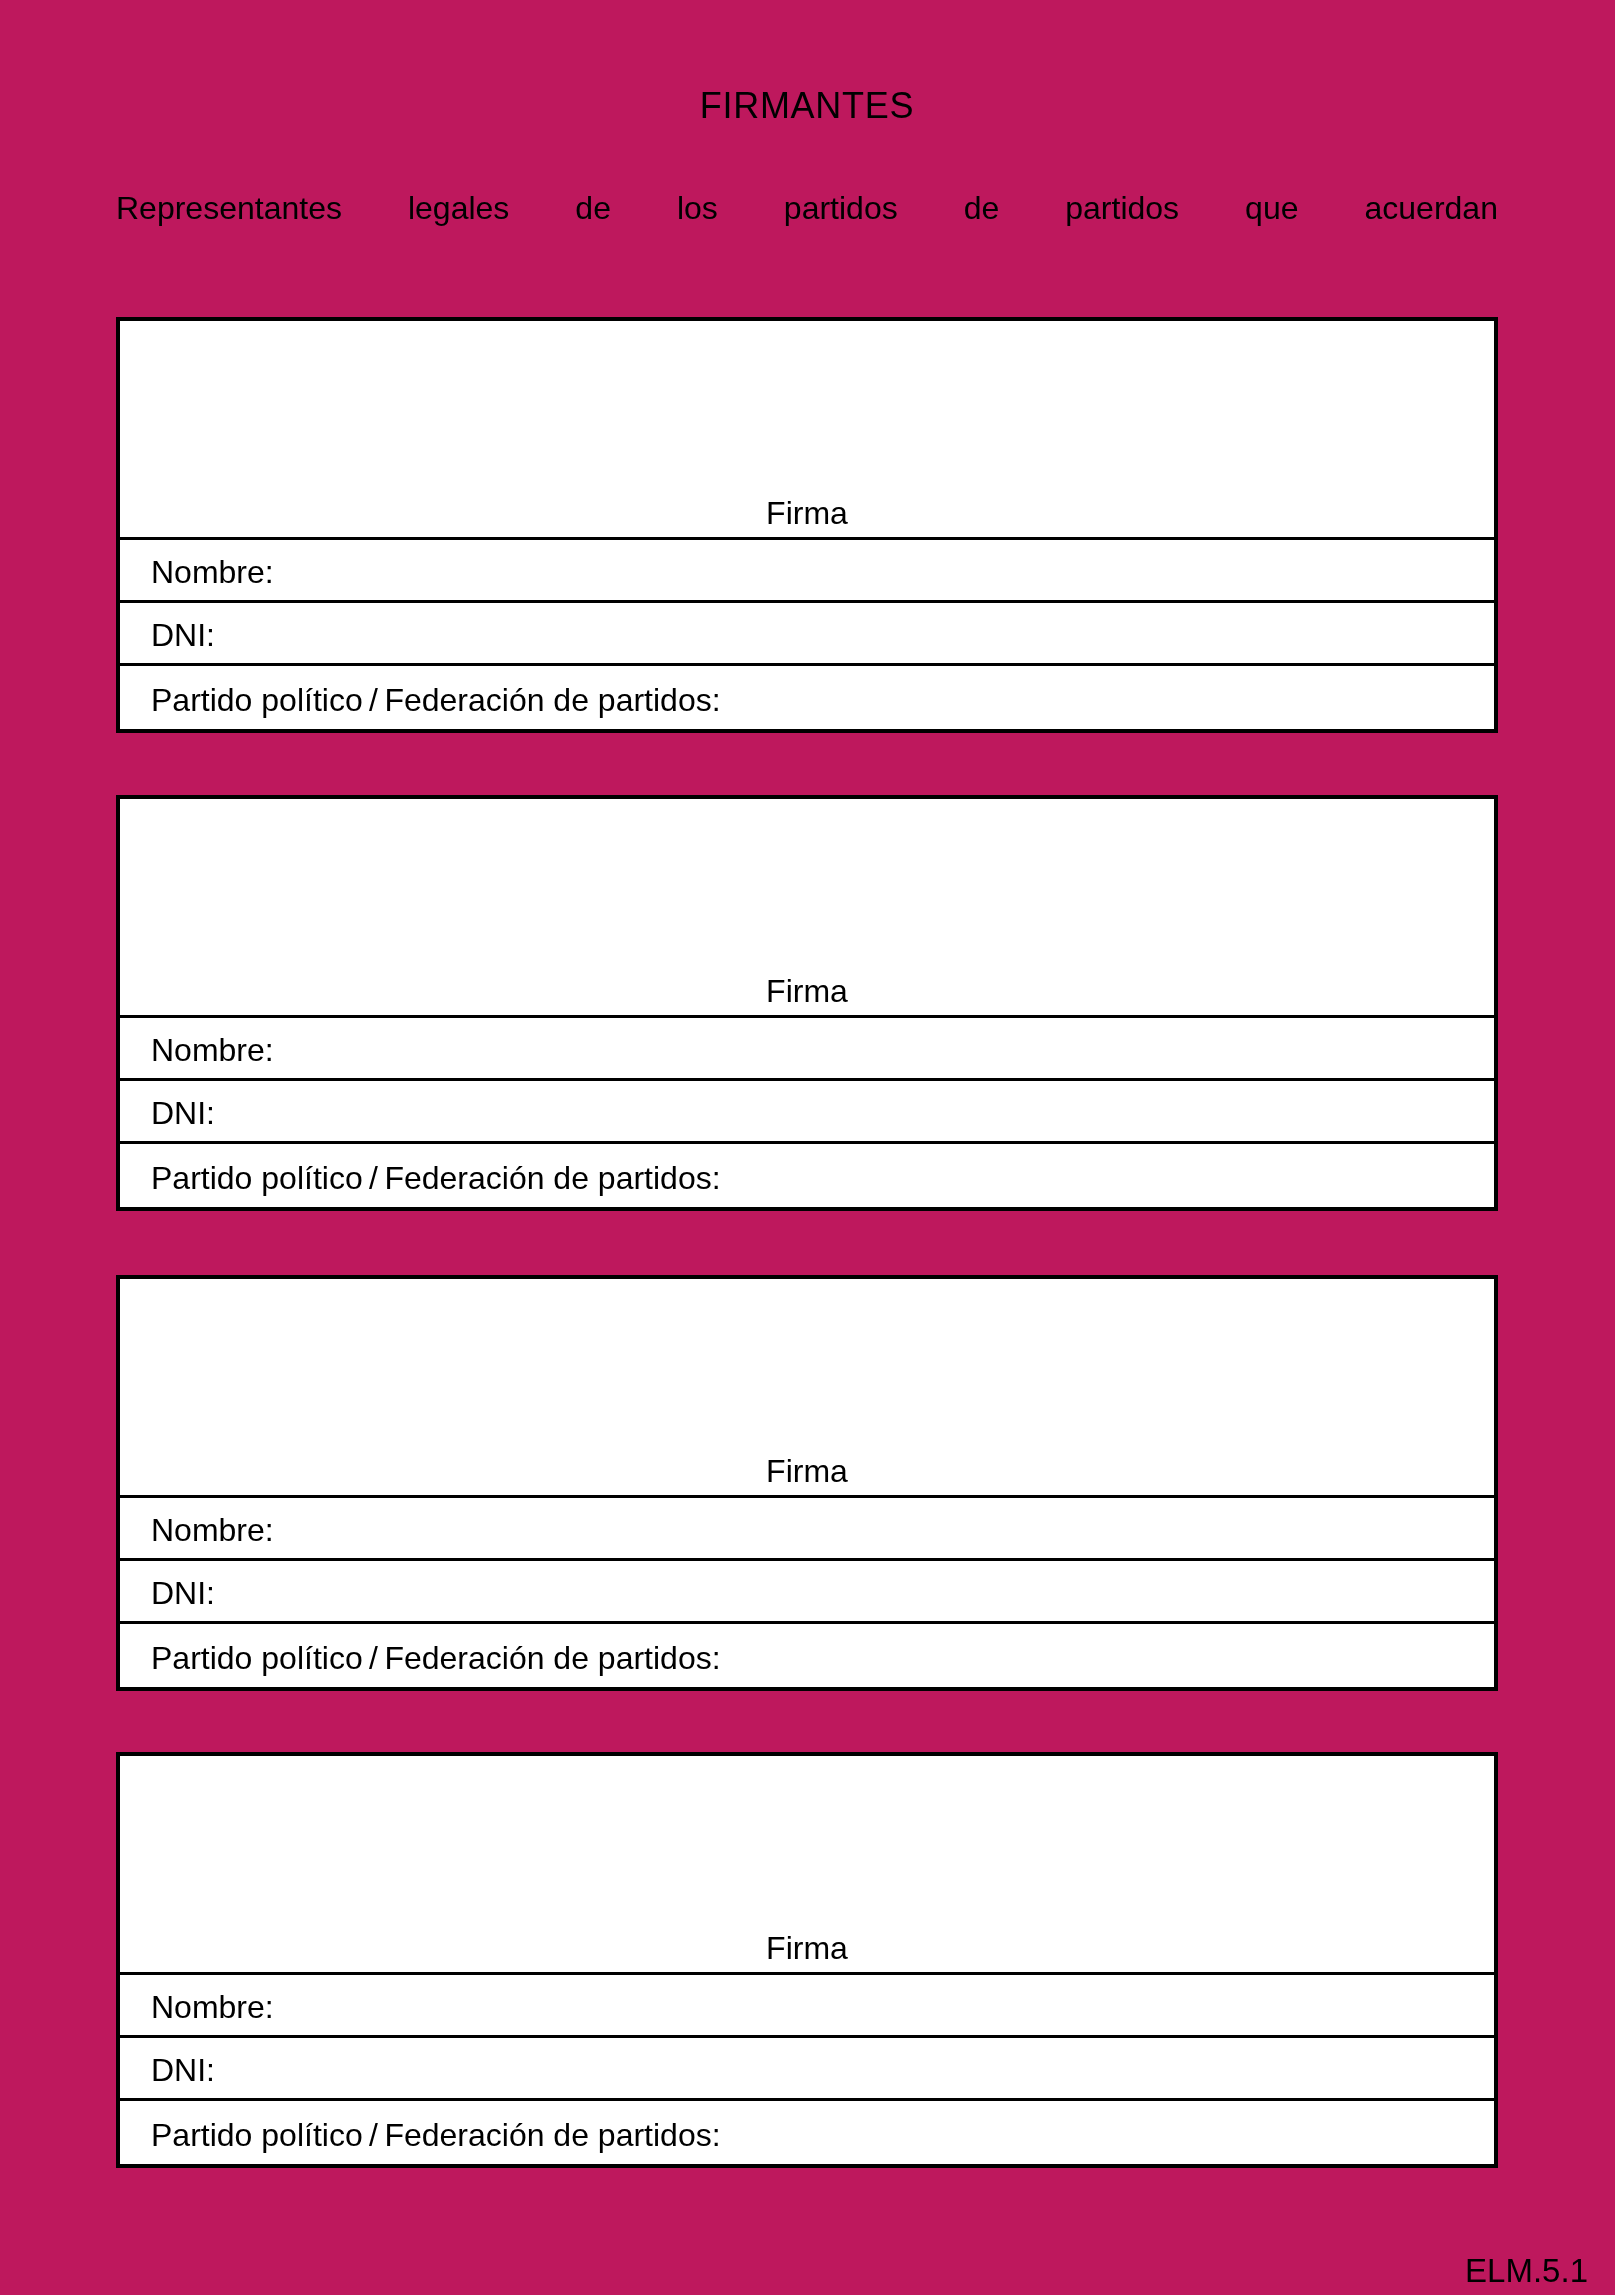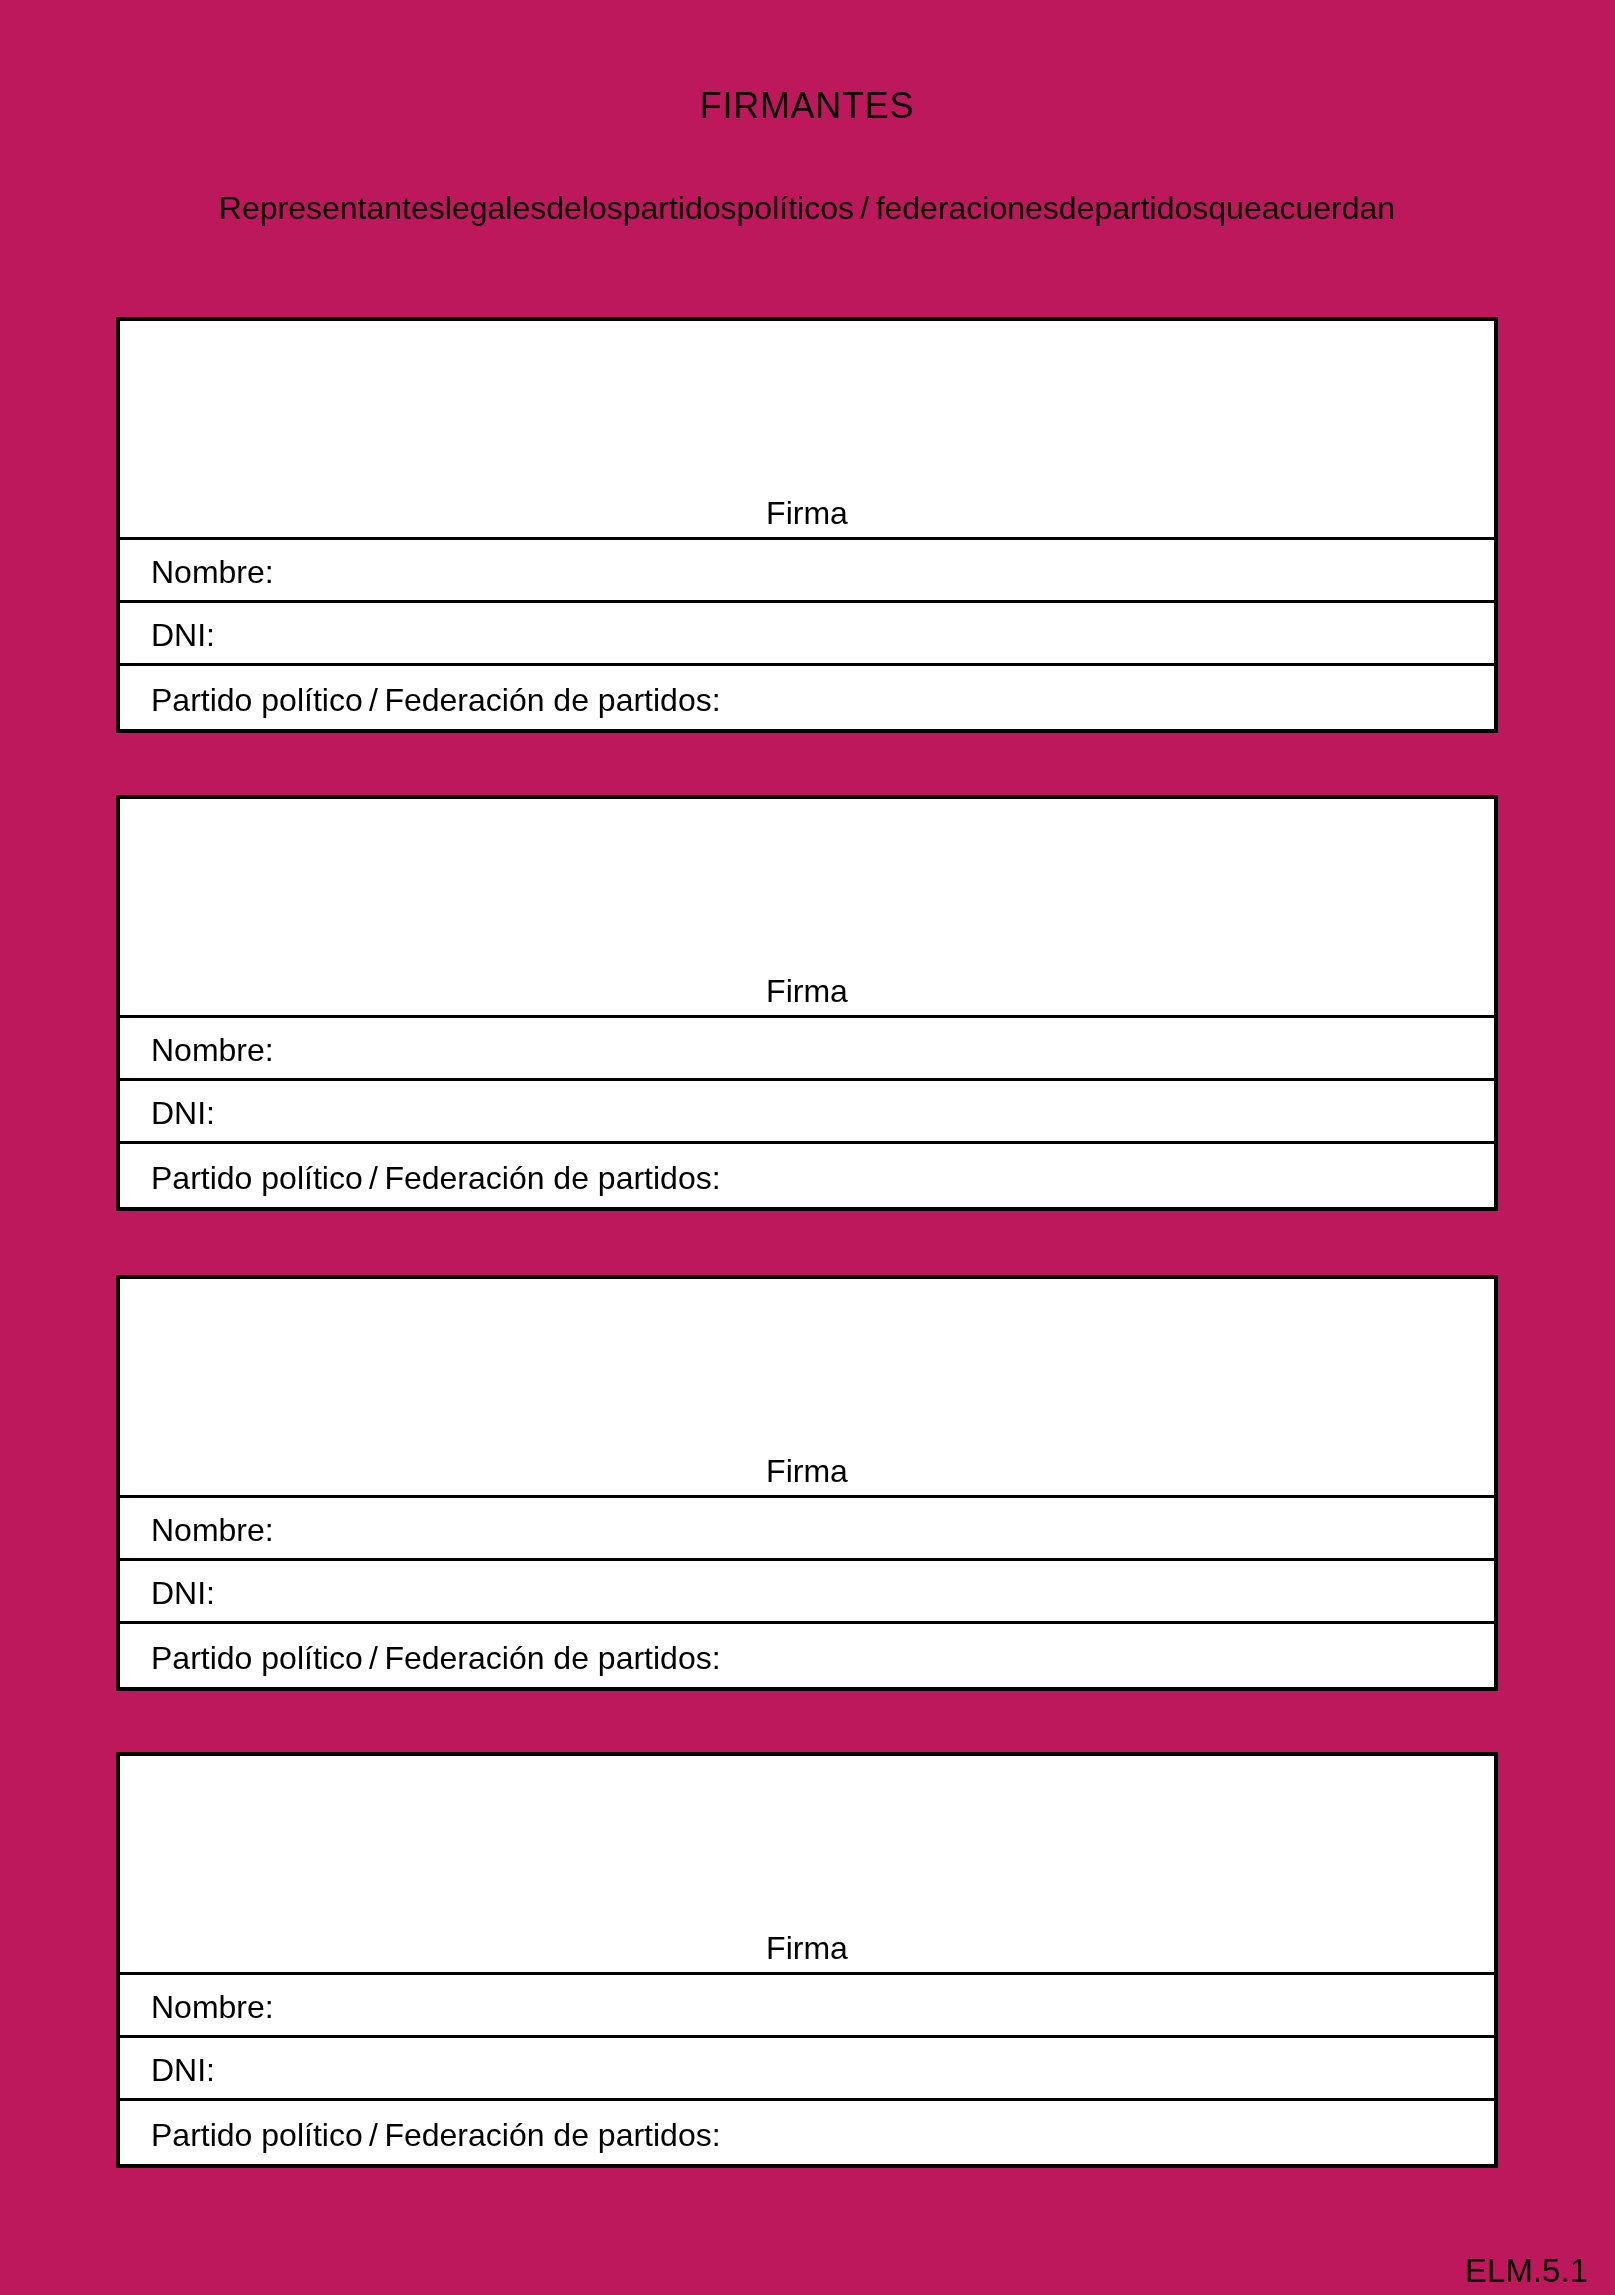--- a/index.html
+++ b/index.html
@@ -33,21 +33,21 @@
     position: absolute;
     left: 116px;
     width: 1382px;
     top: 185px;
     font-size: 32px;
     line-height: 47px;
   }
   .intro-line { display: block; }
   .justified-words {
     display: flex;
-    justify-content: center;
+    justify-content: space-between;
     width: 100%;
   }
   .justified-words span { white-space: nowrap; }
   .sign-box {
     position: absolute;
     left: 116px;
     width: 1382px;
     height: 416px;
     border: 4.8px solid #000000;
     display: flex;
@@ -93,21 +93,20 @@
 
   <div class="doc-title">FIRMANTES</div>
 
   <div class="intro">
     <div class="intro-line justified-words">
         <span>Representantes</span>
         <span>legales</span>
         <span>de</span>
         <span>los</span>
         <span>partidos</span>
-        <span>políticos / federaciones</span>
         <span>de</span>
         <span>partidos</span>
         <span>que</span>
         <span>acuerdan</span>
       </div>
   </div>
 
   <div class="sign-box box-1">
     <div class="sig-area">
       <span>Firma</span>

